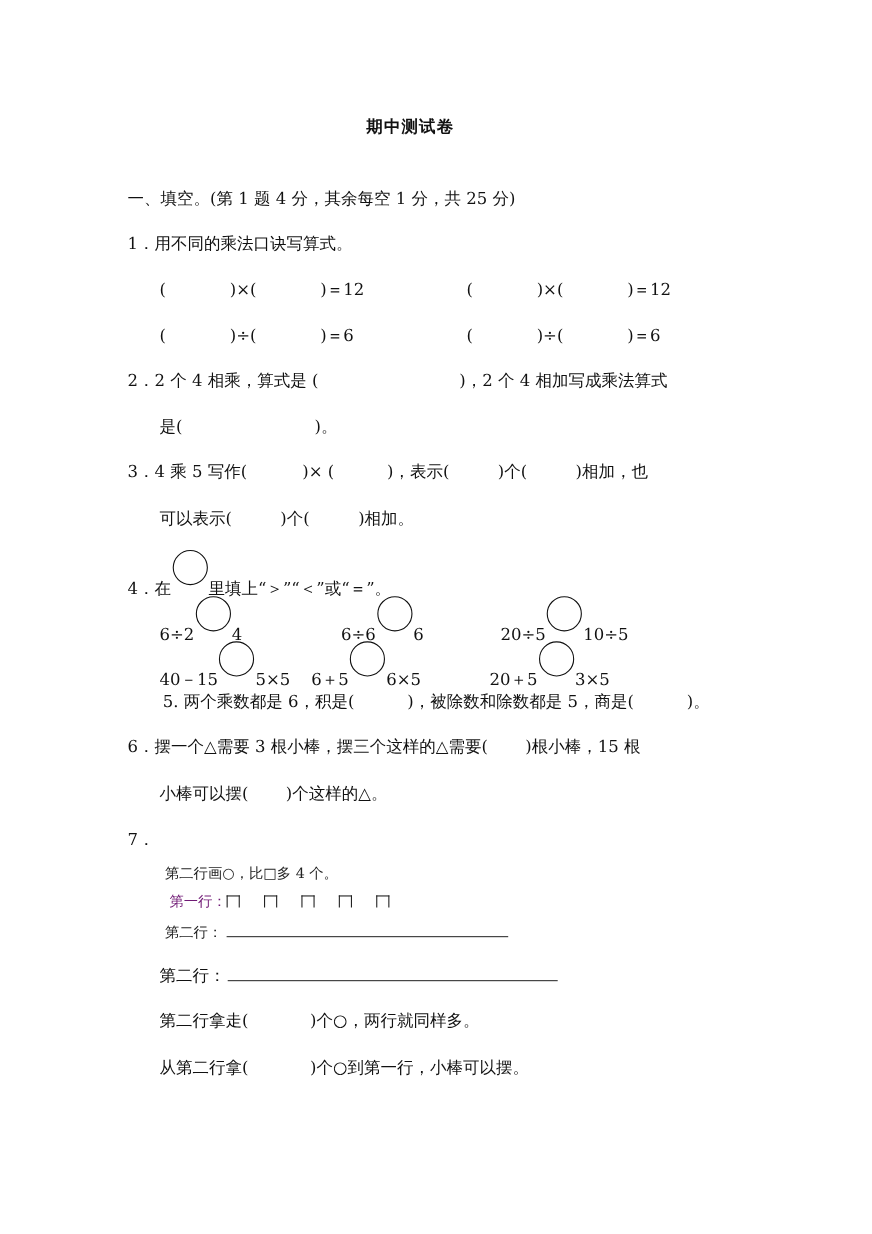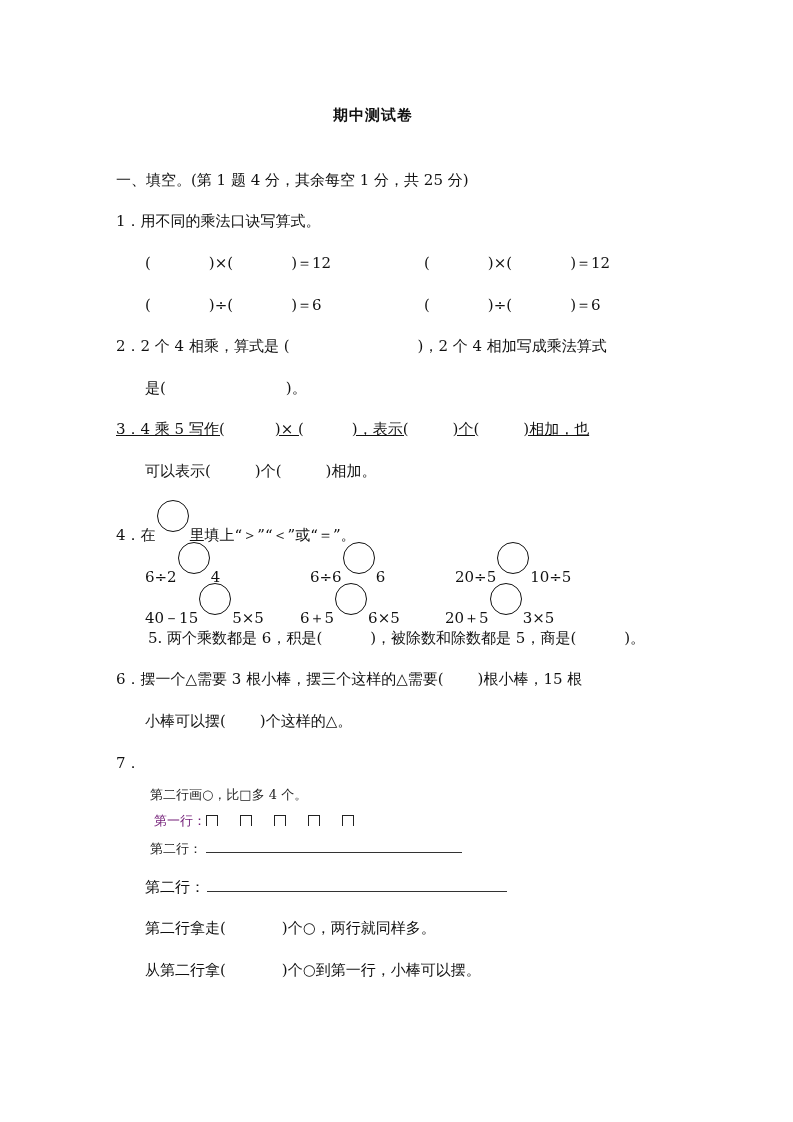--- a/index.html
+++ b/index.html
@@ -50,21 +50,21 @@
   <span>(</span><span class="blank" style="width:58px"></span><span>)÷(</span><span class="blank" style="width:58px"></span><span>)＝6</span>
 </div>
 
 <div class="abs txt" style="left:116px; top:336px;">
   <span>2．2 个 4 相乘，算式是 (</span><span class="blank" style="width:128px"></span><span>)，2 个 4 相加写成乘法算式</span>
 </div>
 <div class="abs txt" style="left:145px; top:378px;">
   <span>是(</span><span class="blank" style="width:120px"></span><span>)。</span>
 </div>
 
-<div class="abs txt" style="left:116px; top:419px;text-decoration:underline;">
+<div class="abs txt" style="left:116px; top:419px;">
   <span>3．4 乘 5 写作(</span><span class="blank" style="width:50px"></span><span>)× (</span><span class="blank" style="width:48px"></span><span>)，表示(</span><span class="blank" style="width:44px"></span><span>)个(</span><span class="blank" style="width:44px"></span><span>)相加，也</span>
 </div>
 <div class="abs txt" style="left:145px; top:461px;">
   <span>可以表示(</span><span class="blank" style="width:44px"></span><span>)个(</span><span class="blank" style="width:44px"></span><span>)相加。</span>
 </div>
 
 <div class="abs txt" style="left:116px; top:510px;">
   <span>4．在</span><span class="circ"></span><span>里填上“＞”“＜”或“＝”。</span>
 </div>
 
@@ -73,21 +73,21 @@
 </div>
 <div class="abs txt" style="left:310px; top:552px;">
   <span>6÷6</span><span class="circ"></span><span>6</span>
 </div>
 <div class="abs txt" style="left:455px; top:552px;">
   <span>20÷5</span><span class="circ"></span><span>10÷5</span>
 </div>
 <div class="abs txt" style="left:145px; top:593px;">
   <span>40－15</span><span class="circ"></span><span>5×5</span>
 </div>
-<div class="abs txt" style="left:300px; top:593px;">
+<div class="abs txt" style="left:283px; top:593px;">
   <span>6＋5</span><span class="circ"></span><span>6×5</span>
 </div>
 <div class="abs txt" style="left:445px; top:593px;text-align:center;">
   <span>20＋5</span><span class="circ"></span><span>3×5</span>
 </div>
 
 <div class="abs txt" style="left:124px; top:628px;margin-left:24px;">
   <span>5. 两个乘数都是 6，积是(</span><span class="blank" style="width:48px"></span><span>)，被除数和除数都是 5，商是(</span><span class="blank" style="width:48px"></span><span>)。</span>
 </div>
 

